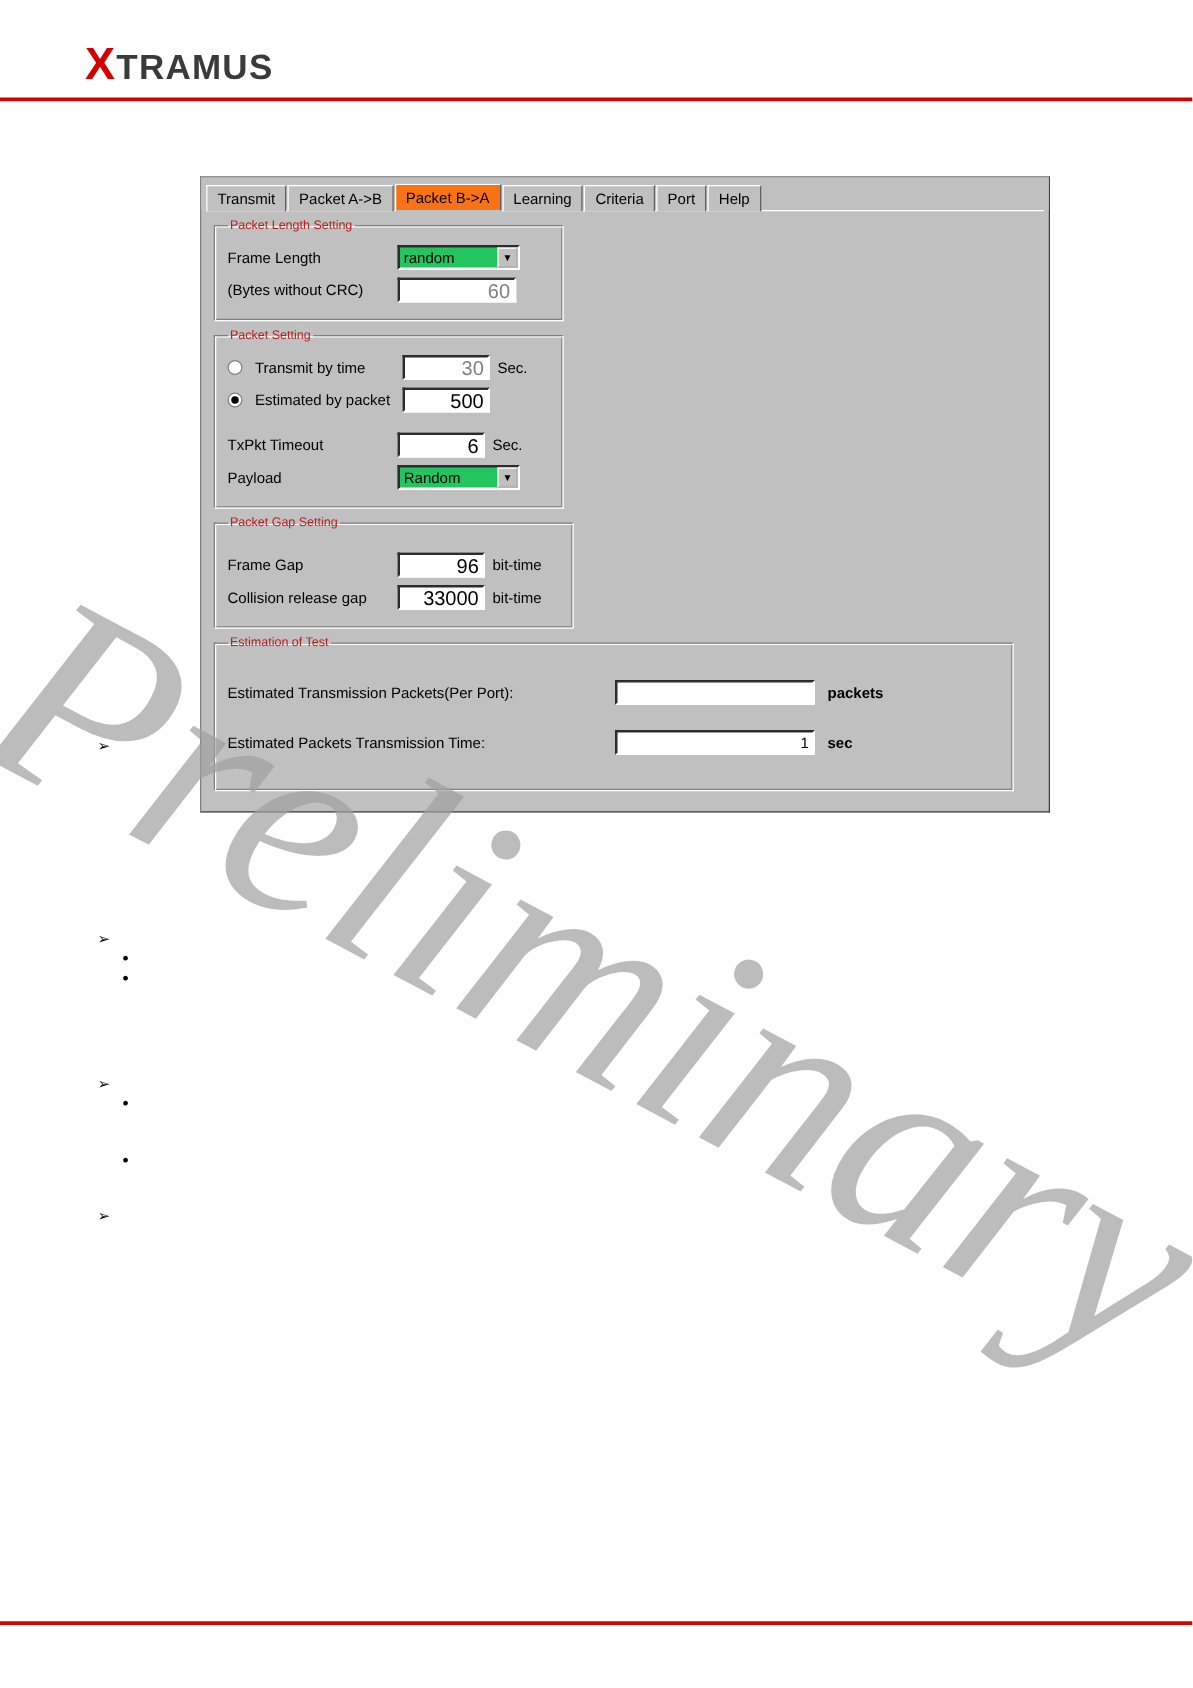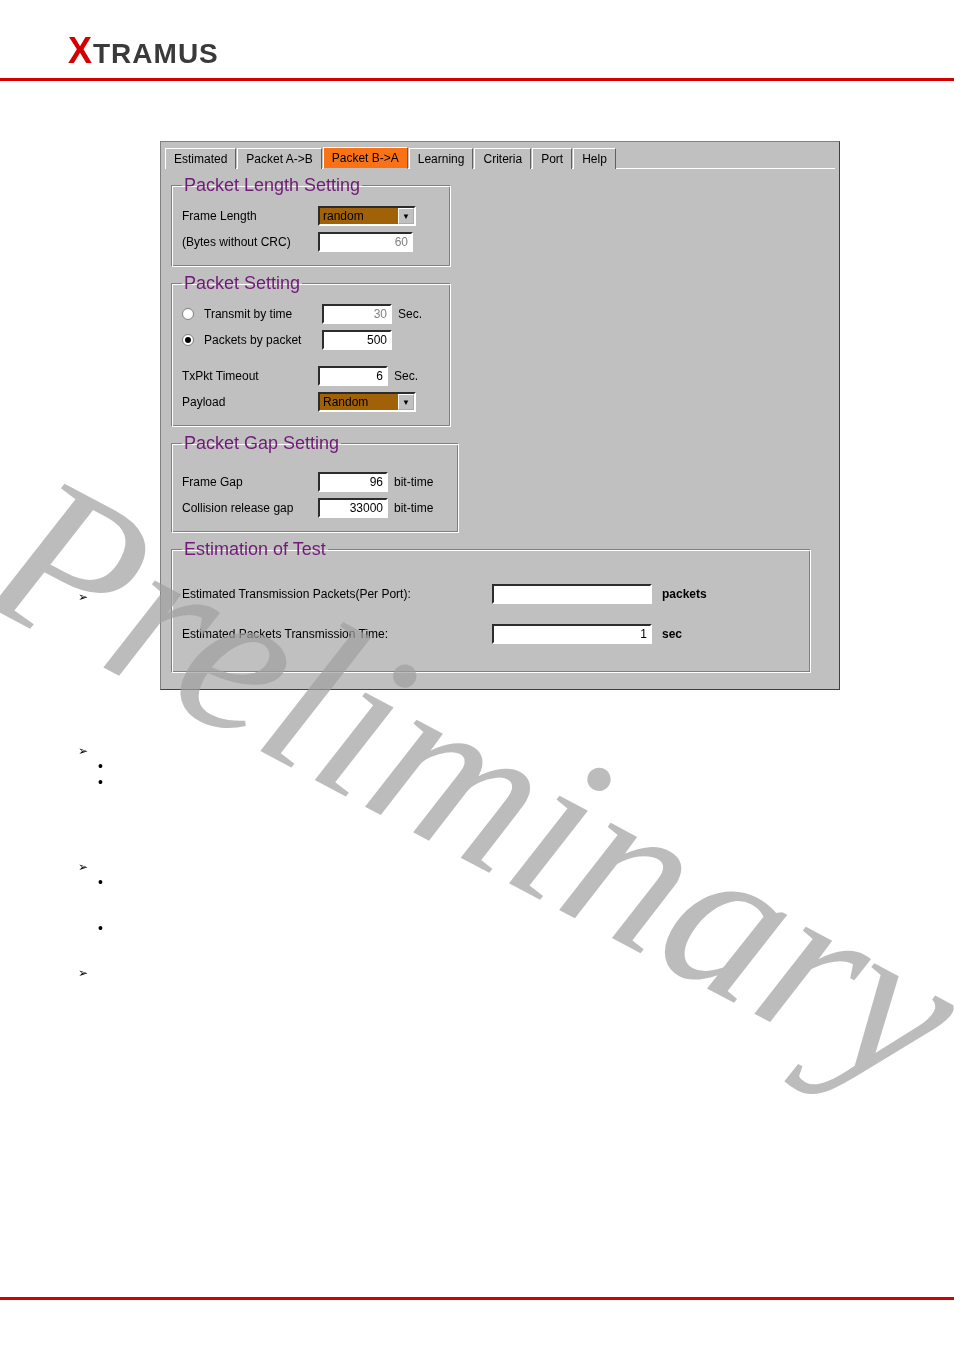--- a/index.html
+++ b/index.html
@@ -79,48 +79,48 @@
     border-top-color: #808080;
     border-left-color: #808080;
     border-right-color: #fff;
     border-bottom-color: #fff;
     box-shadow: inset 1px 1px 0 #fff, inset -1px -1px 0 #808080;
     padding: 4px 10px 8px 10px;
     margin-bottom: 6px;
     position: relative;
   }
   fieldset.grp > legend {
-    font-size: 18px;
+    font-size: 10px;
     padding: 0 2px;
-    color: #701a75;
+    color: #b91c1c;
     margin-top: 24px;
   }
   .row {
     display: flex;
     align-items: center;
     margin: 6px 0;
     gap: 6px;
   }
   .lbl { width: 130px; }
   .txt {
     width: 80px;
     height: 20px;
     background: #fff;
     border: 2px inset #fff;
     border-top-color: #808080;
     border-left-color: #808080;
     text-align: right;
     padding: 1px 3px;
-    font-size: 12px;
+    font-size: 16px;
   }
   .txt.disabled { color: #808080; background: #fff; }
   .sel {
     width: 98px;
     height: 20px;
-    background: #a16207;
+    background: #22c55e;
     border: 2px inset #fff;
     border-top-color: #808080;
     border-left-color: #808080;
     display: inline-flex;
     align-items: center;
     justify-content: space-between;
     padding: 0 0 0 3px;
     font-size: 12px;
   }
   .sel-btn {
@@ -198,21 +198,21 @@
   <span class="logo">
     <span class="x">X</span><span>TRAMUS</span>
   </span>
 </div>
 <div class="red-rule"></div>
 
 <div class="content">
 
   <div class="dialog">
     <div class="tabs">
-      <div class="tab">Estimated</div>
+      <div class="tab">Transmit</div>
       <div class="tab">Packet A-&gt;B</div>
       <div class="tab active">Packet B-&gt;A</div>
       <div class="tab">Learning</div>
       <div class="tab">Criteria</div>
       <div class="tab">Port</div>
       <div class="tab">Help</div>
     </div>
 
     <div class="panel">
 
@@ -236,21 +236,21 @@
         <div class="row">
           <span class="radio"></span>
           <span style="width:112px;">Transmit by time</span>
           <span class="txt disabled" style="width:70px;">30</span>
           <span>Sec.</span>
         </div>
         <div class="row">
           <span class="radio">
               <span class="dot"></span>
             </span>
-          <span style="width:112px;">Packets by packet</span>
+          <span style="width:112px;">Estimated by packet</span>
           <span class="txt" style="width:70px;">500</span>
         </div>
         <div class="row" style="margin-top:16px;">
           <span class="lbl">TxPkt Timeout</span>
           <span class="txt" style="width:70px;">6</span>
           <span>Sec.</span>
         </div>
         <div class="row">
           <span class="lbl">Payload</span>
           <span class="sel">

